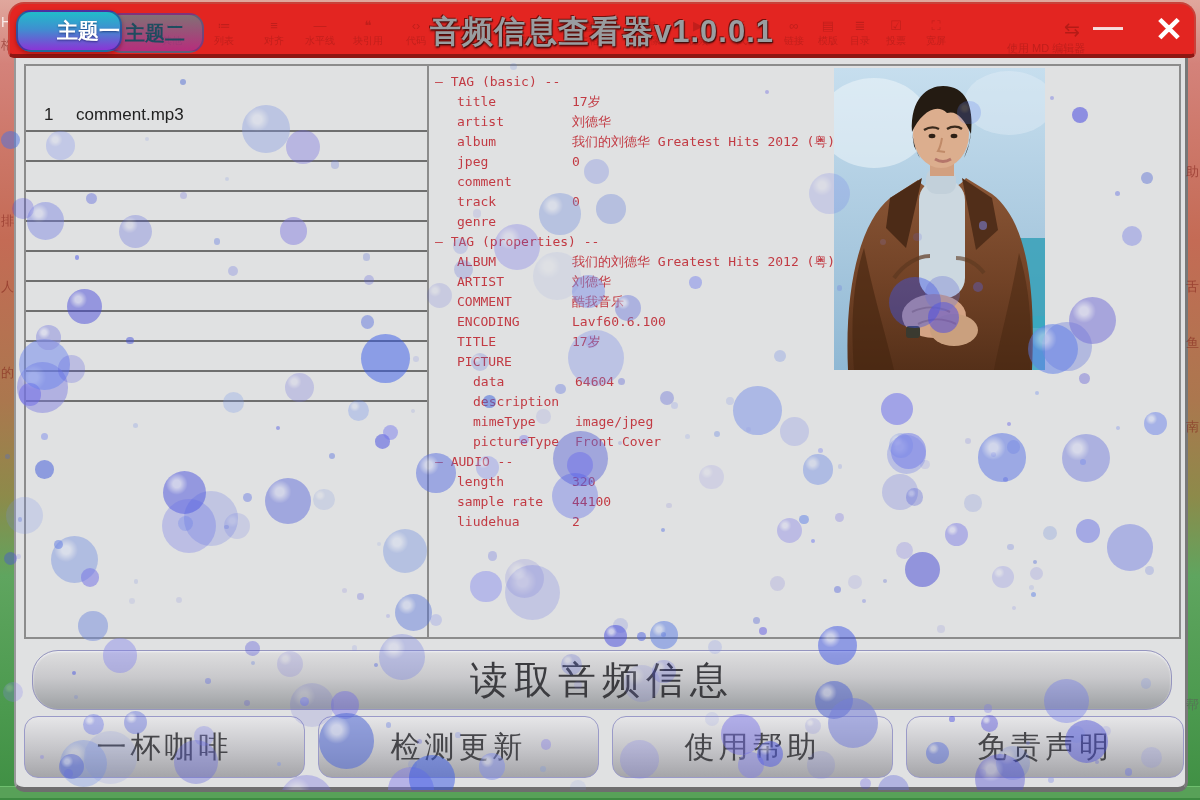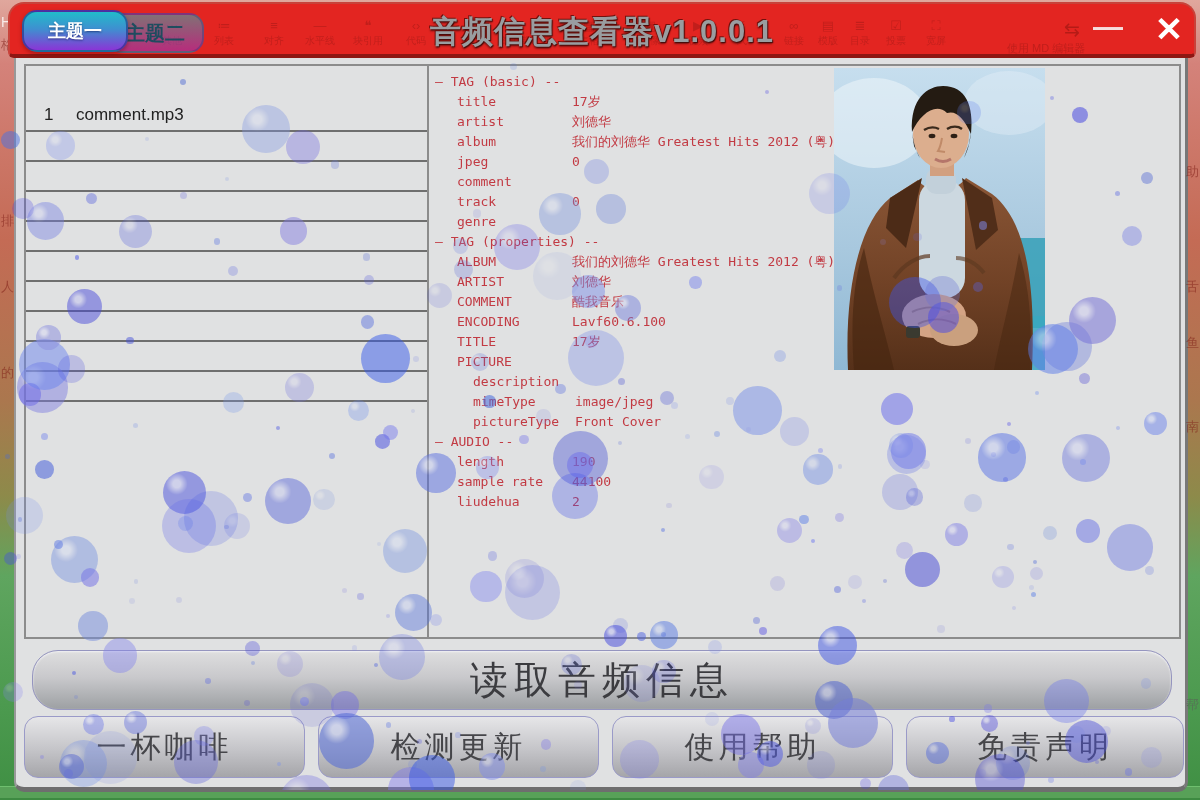--- a/index.html
+++ b/index.html
@@ -16,24 +16,24 @@
   .edge-frag.fgreen{color:rgba(85,115,85,.95);}
 
   
   .titlebar{position:absolute;left:8px;top:2px;width:1188px;height:56px;background:#e32521;
     border:2px solid #c8423a;border-bottom:4px solid #8e1713;border-radius:16px 16px 6px 6px;
     z-index:10;box-sizing:border-box;}
   .app-title{position:absolute;left:0;right:0;top:7px;text-align:center;font-size:31px;font-weight:bold;
     color:#999da0;letter-spacing:1px;
     text-shadow:-1px -1px 0 rgba(90,15,10,.85),1px 1px 1px rgba(60,10,8,.9),0 2px 2px rgba(40,5,5,.5);}
   .tab{position:absolute;border-radius:15px;text-align:center;font-weight:bold;box-sizing:border-box;cursor:pointer;}
-  .tab1{left:12px;top:6px;width:106px;height:42px;line-height:38px;
+  .tab1{left:6px;top:6px;width:106px;height:42px;line-height:38px;
     background:linear-gradient(180deg,#21bcca 0%,#3f8fd0 45%,#8a35d6 100%);
-    border:2px solid rgba(30,40,120,.55);color:#fff;font-size:18px;z-index:3;
-    text-shadow:0 1px 2px rgba(0,0,60,.5);box-shadow:0 2px 4px rgba(80,5,5,.4);}
+    border:2px solid rgba(30,40,120,.55);color:#fff;font-size:21px;z-index:3;
+    text-shadow:0 1px 2px rgba(0,0,60,.5);box-shadow:0 2px 4px rgba(80,5,5,.4);text-align:right;}
   .tab2{left:96px;top:9px;width:98px;height:40px;line-height:36px;
     background:linear-gradient(180deg,rgba(33,188,202,.5),rgba(138,53,214,.5));
     border:2px solid rgba(30,60,130,.35);color:rgba(18,75,92,.9);font-size:20px;z-index:2;}
   .win-btn{position:absolute;text-align:center;z-index:12;cursor:pointer;background:none;border:none;padding:0;}
   .btn-min{left:1076px;top:0px;width:44px;height:46px;font-size:30px;font-weight:bold;color:#f6dddd;line-height:46px;}
   .btn-close{left:1136px;top:2px;width:46px;height:46px;font-size:34px;line-height:46px;color:#fff;font-weight:bold;}
   .ghost-item{position:absolute;top:13px;width:52px;margin-left:-26px;text-align:center;color:rgba(110,15,12,.9);opacity:.32;}
   .gicon{font-size:13px;height:17px;line-height:17px;}
   .glabel{font-size:10px;white-space:nowrap;}
   .ghost-trailing{position:absolute;left:997px;top:37px;font-size:11px;color:rgba(110,15,12,.9);opacity:.34;white-space:nowrap;}
@@ -211,25 +211,26 @@
           <div class="tag-row"><span class="tlab">comment</span><span class="tval"></span></div>
           <div class="tag-row"><span class="tlab">track</span><span class="tval">0</span></div>
           <div class="tag-row"><span class="tlab">genre</span><span class="tval"></span></div>
           <div class="tag-header">— TAG (properties) --</div>
           <div class="tag-row"><span class="tlab">ALBUM</span><span class="tval">我们的刘德华 Greatest Hits 2012 (粤)</span></div>
           <div class="tag-row"><span class="tlab">ARTIST</span><span class="tval">刘德华</span></div>
           <div class="tag-row"><span class="tlab">COMMENT</span><span class="tval">酷我音乐</span></div>
           <div class="tag-row"><span class="tlab">ENCODING</span><span class="tval">Lavf60.6.100</span></div>
           <div class="tag-row"><span class="tlab">TITLE</span><span class="tval">17岁</span></div>
           <div class="tag-row"><span class="tlab">PICTURE</span><span class="tval"></span></div>
+          <div class="tag-row ind"><span class="tlab">data</span><span class="tval">64604</span></div>
           <div class="tag-row ind"><span class="tlab">description</span><span class="tval"></span></div>
           <div class="tag-row ind"><span class="tlab">mimeType</span><span class="tval">image/jpeg</span></div>
           <div class="tag-row ind"><span class="tlab">pictureType</span><span class="tval">Front Cover</span></div>
           <div class="tag-header">— AUDIO --</div>
-          <div class="tag-row"><span class="tlab">length</span><span class="tval">190</span></div>
+          <div class="tag-row"><span class="tlab">length</span><span class="tval">320</span></div>
           <div class="tag-row"><span class="tlab">sample rate</span><span class="tval">44100</span></div>
           <div class="tag-row"><span class="tlab">liudehua</span><span class="tval">2</span></div>
         </div>
 
       <div class="album" role="img" aria-label="刘德华专辑封面照片">
         <svg width="211" height="302" viewBox="0 0 211 302" xmlns="http://www.w3.org/2000/svg">
           <defs>
             <linearGradient id="bgg" x1="0" y1="0" x2="0" y2="1">
               <stop offset="0" stop-color="#c6deee"></stop>
                 <stop offset="0.6" stop-color="#a8c8de"></stop>

